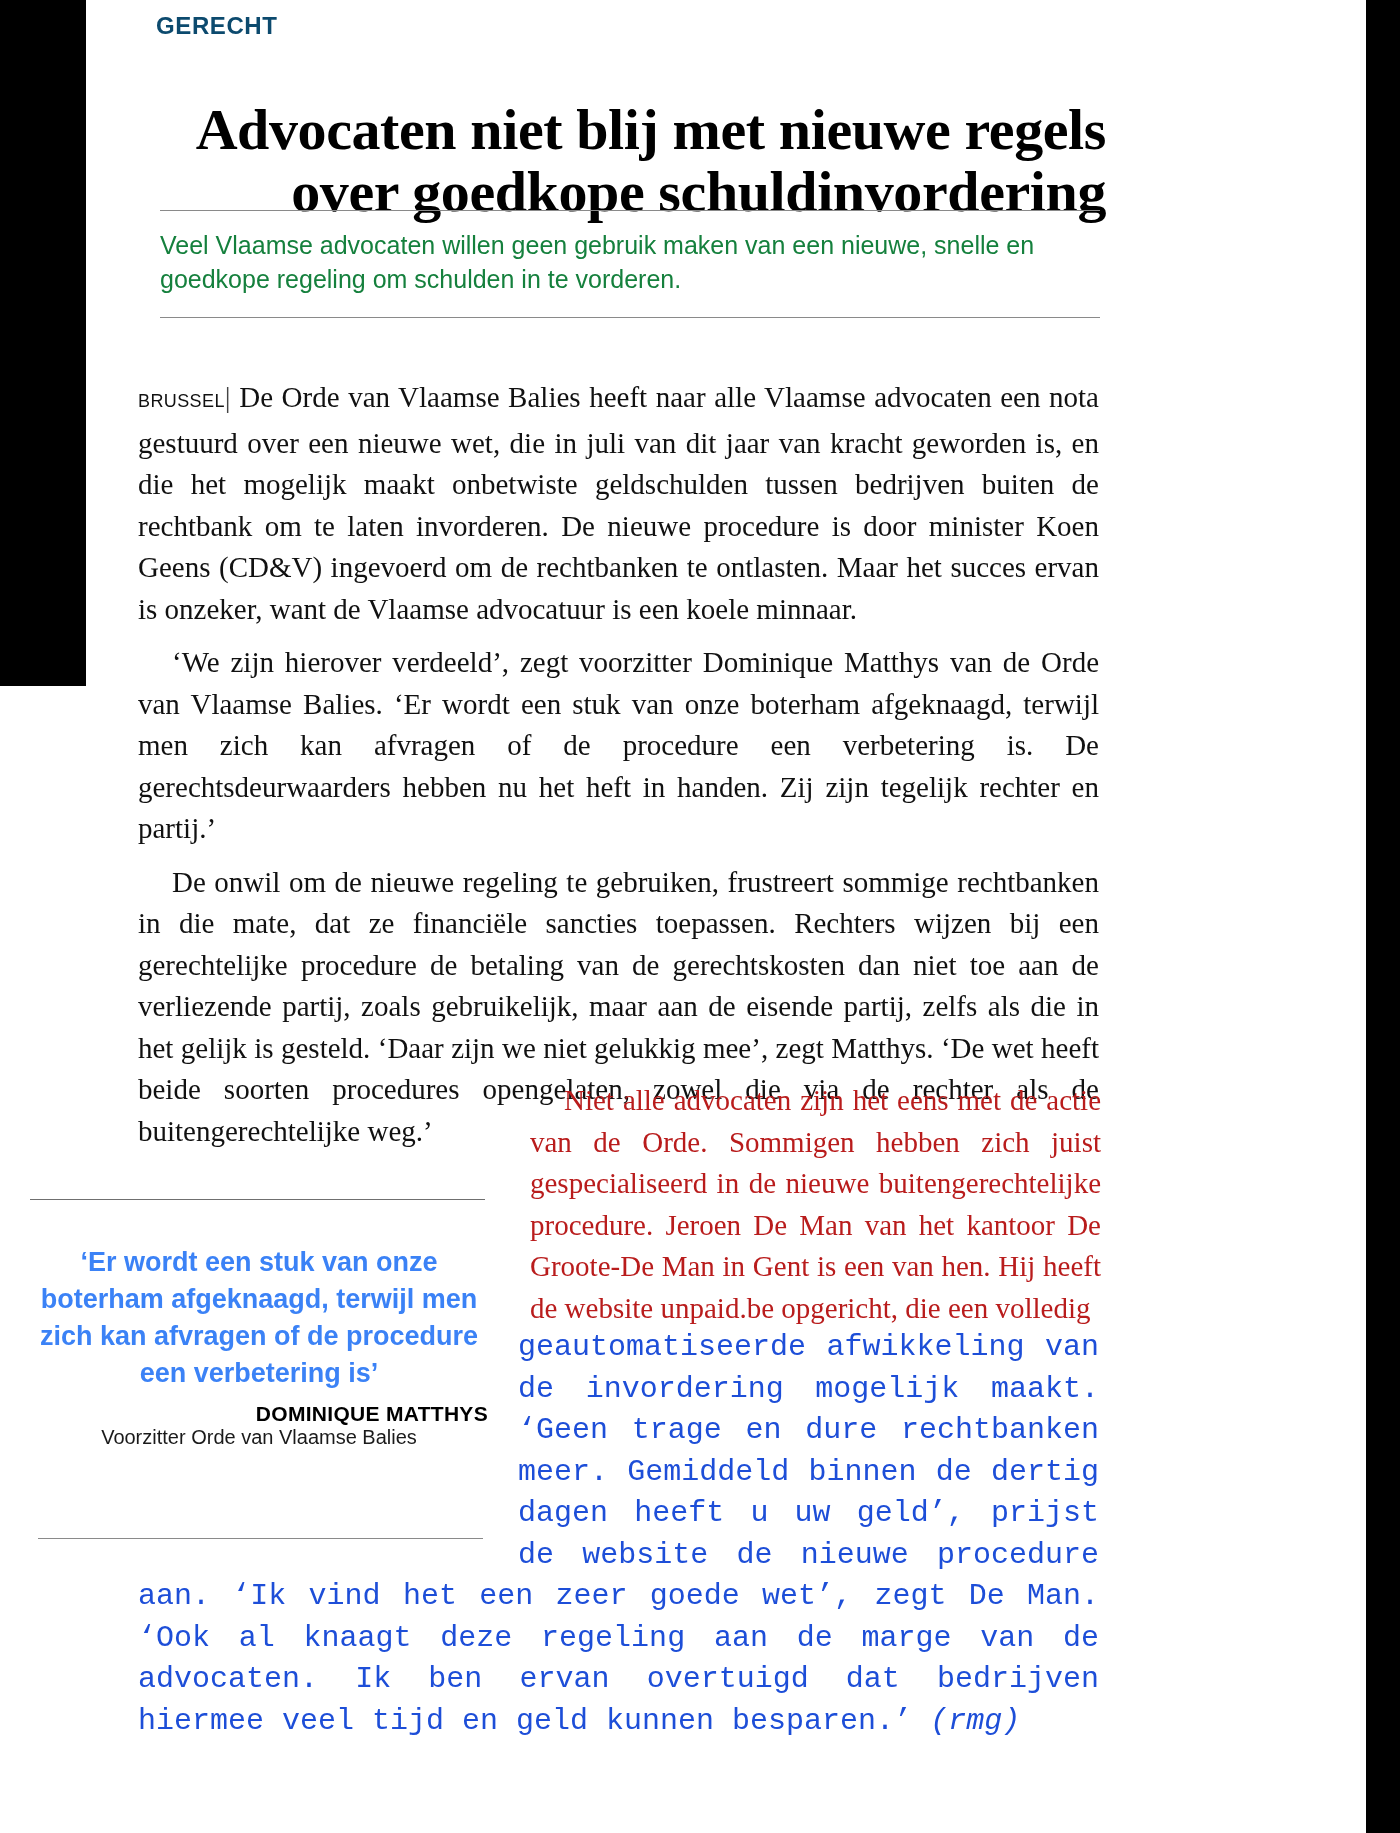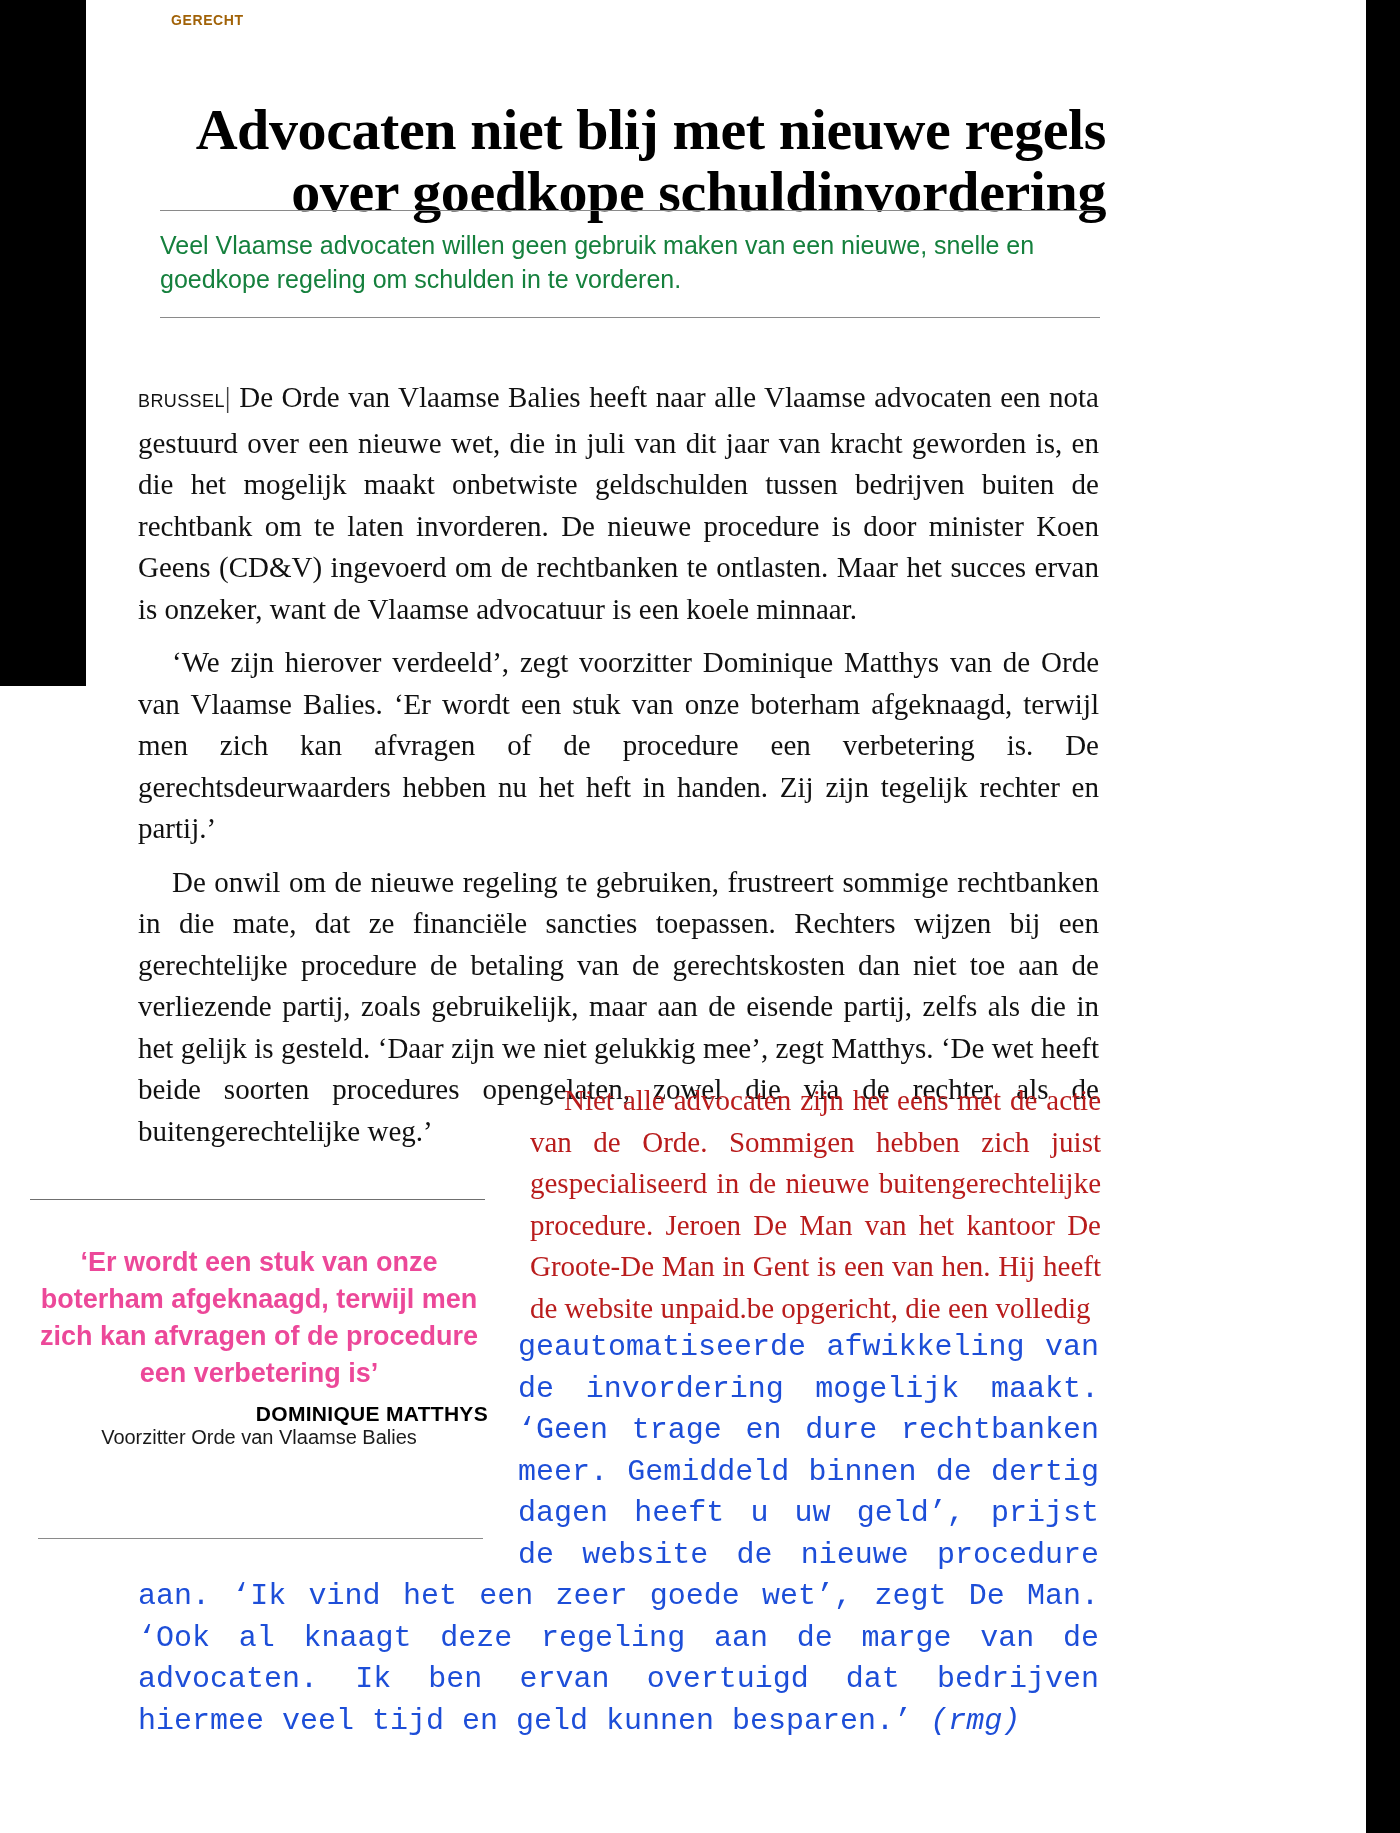--- a/index.html
+++ b/index.html
@@ -24,27 +24,27 @@
     width: 86px;
     height: 686px;
     background: #000000;
   }
   .edge-bar.left  { left: 0; }
   .edge-bar.right { right: 0; width: 34px; height: 1833px; }
 
   
   .kicker {
     position: absolute;
-    left: 171px;
+    left: 156px;
     top: 12px;
     font-family: "Liberation Sans", "DejaVu Sans", sans-serif;
     font-weight: bold;
-    font-size: 14px;
+    font-size: 24px;
     letter-spacing: 0.6px;
-    color: #a16207;
+    color: #0c4a6e;
   }
 
   .headline {
     position: absolute;
     left: 156px;
     top: 60px;
     width: 950px;
     font-family: "Liberation Serif", "DejaVu Serif", serif;
     font-weight: bold;
     font-size: 58px;
@@ -129,21 +129,21 @@
     left: 30px;
     top: 1244px;
     width: 458px;
     text-align: center;
     font-family: "Liberation Sans", "DejaVu Sans", sans-serif;
   }
   .pq-text {
     font-weight: bold;
     font-size: 27px;
     line-height: 37px;
-    color: #ec4899;
+    color: #3b82f6;
   }
   .pq-name {
     margin-top: 10px;
     font-weight: bold;
     font-size: 21px;
     letter-spacing: 0.3px;
     color: #000;
     text-align: right;
   }
   .pq-role {

